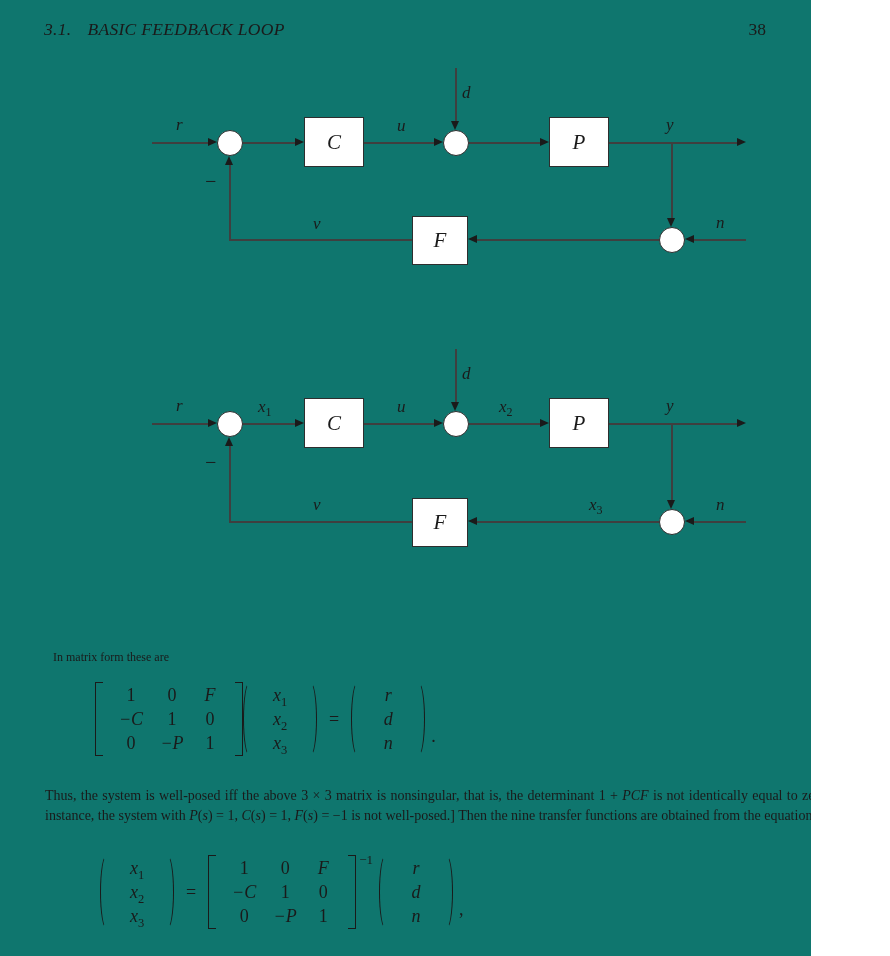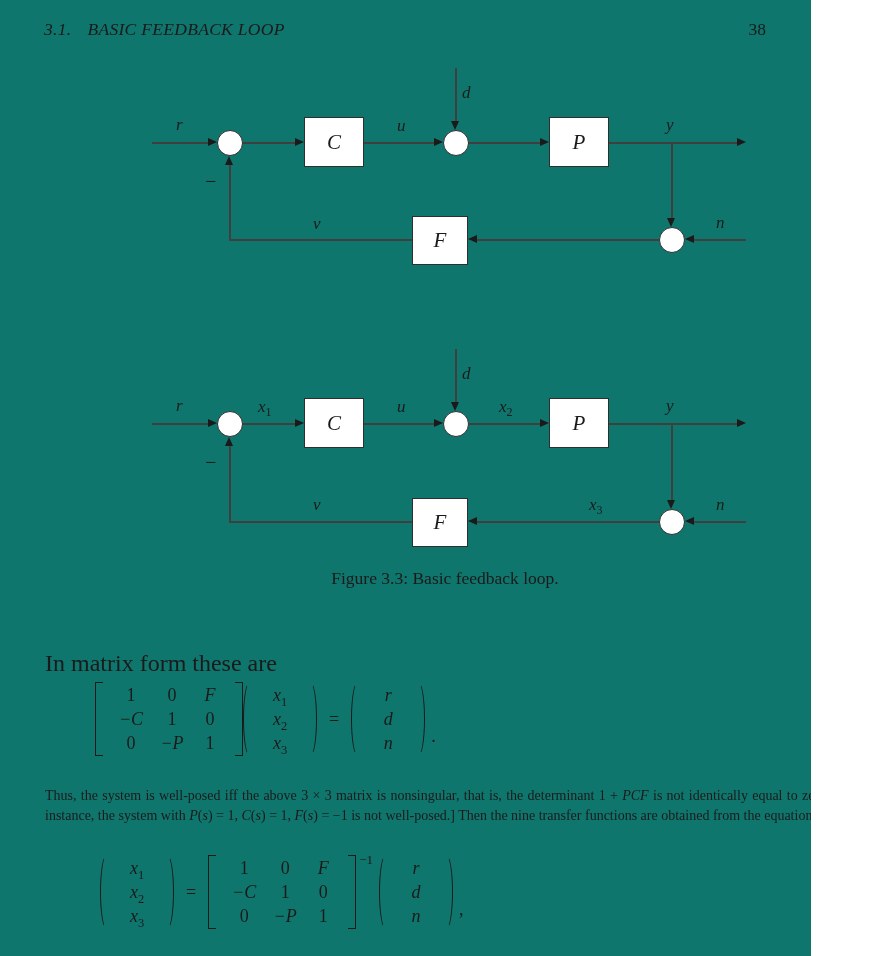--- a/index.html
+++ b/index.html
@@ -22,21 +22,21 @@
        font-style:italic; font-size:21px;}
   .lbl{position:absolute; font-style:italic; font-size:17px; white-space:nowrap;}
   .lbl sub{font-style:normal; font-size:12px;}
   .ar,.al,.au,.ad{position:absolute; width:0; height:0;}
   .ar{border-top:4.5px solid transparent; border-bottom:4.5px solid transparent; border-left:9px solid #1a1a1a;}
   .al{border-top:4.5px solid transparent; border-bottom:4.5px solid transparent; border-right:9px solid #1a1a1a;}
   .ad{border-left:4.5px solid transparent; border-right:4.5px solid transparent; border-top:9px solid #1a1a1a;}
   .au{border-left:4.5px solid transparent; border-right:4.5px solid transparent; border-bottom:9px solid #1a1a1a;}
   .caption{position:absolute; left:0; width:890px; text-align:center; font-size:17.5px;}
   
-  .intro{position:absolute; left:45px; top:650px; font-size:24px;}
+  .intro{position:absolute; left:53px; top:650px; font-size:12px;}
   .para{position:absolute; left:45px; top:772px; width:813px; font-size:14px;
         line-height:20px; text-align:justify;}
   .it{font-style:italic;}
   
   .eq{position:absolute; display:flex; align-items:center; font-size:18px;}
   .mat{display:flex; height:74px; align-items:stretch;}
   .sq{width:8px; border:1.6px solid #1a1a1a; box-sizing:border-box;}
   .sq.l{border-right:none;}
   .sq.r{border-left:none;}
   .mgrid{display:grid; grid-template-columns:42px 40px 36px; align-content:center; padding:0 7px;}
@@ -142,21 +142,20 @@
     <div class="hl" style="left:477px;top:521px;width:182px;"></div>
     <div class="al" style="left:468px;top:517px;"></div>
     <span class="lbl" style="left:589px;top:495px;"><i>x</i><sub>3</sub></span>
     <div class="blk" style="left:412px;top:498px;width:56px;height:49px;">
       <span>F</span>
     </div>
     <div class="hl" style="left:229px;top:521px;width:183px;"></div>
     <div class="vl" style="left:229px;top:446px;height:75px;"></div>
     <div class="au" style="left:225px;top:437px;"></div>
     <span class="lbl" style="left:313px;top:495px;">v</span>
-    <div class="caption" style="top:568px;">Figure 3.3: Basic feedback loop.</div>
   </div>
 
   <div class="intro">In matrix form these are</div>
 
   <div class="eq" style="left:95px;top:682px;">
     <div class="mat">
       <div class="sq l"></div>
       <div class="mgrid">
         <span class="mc">1</span>
         <span class="mc">0</span>

